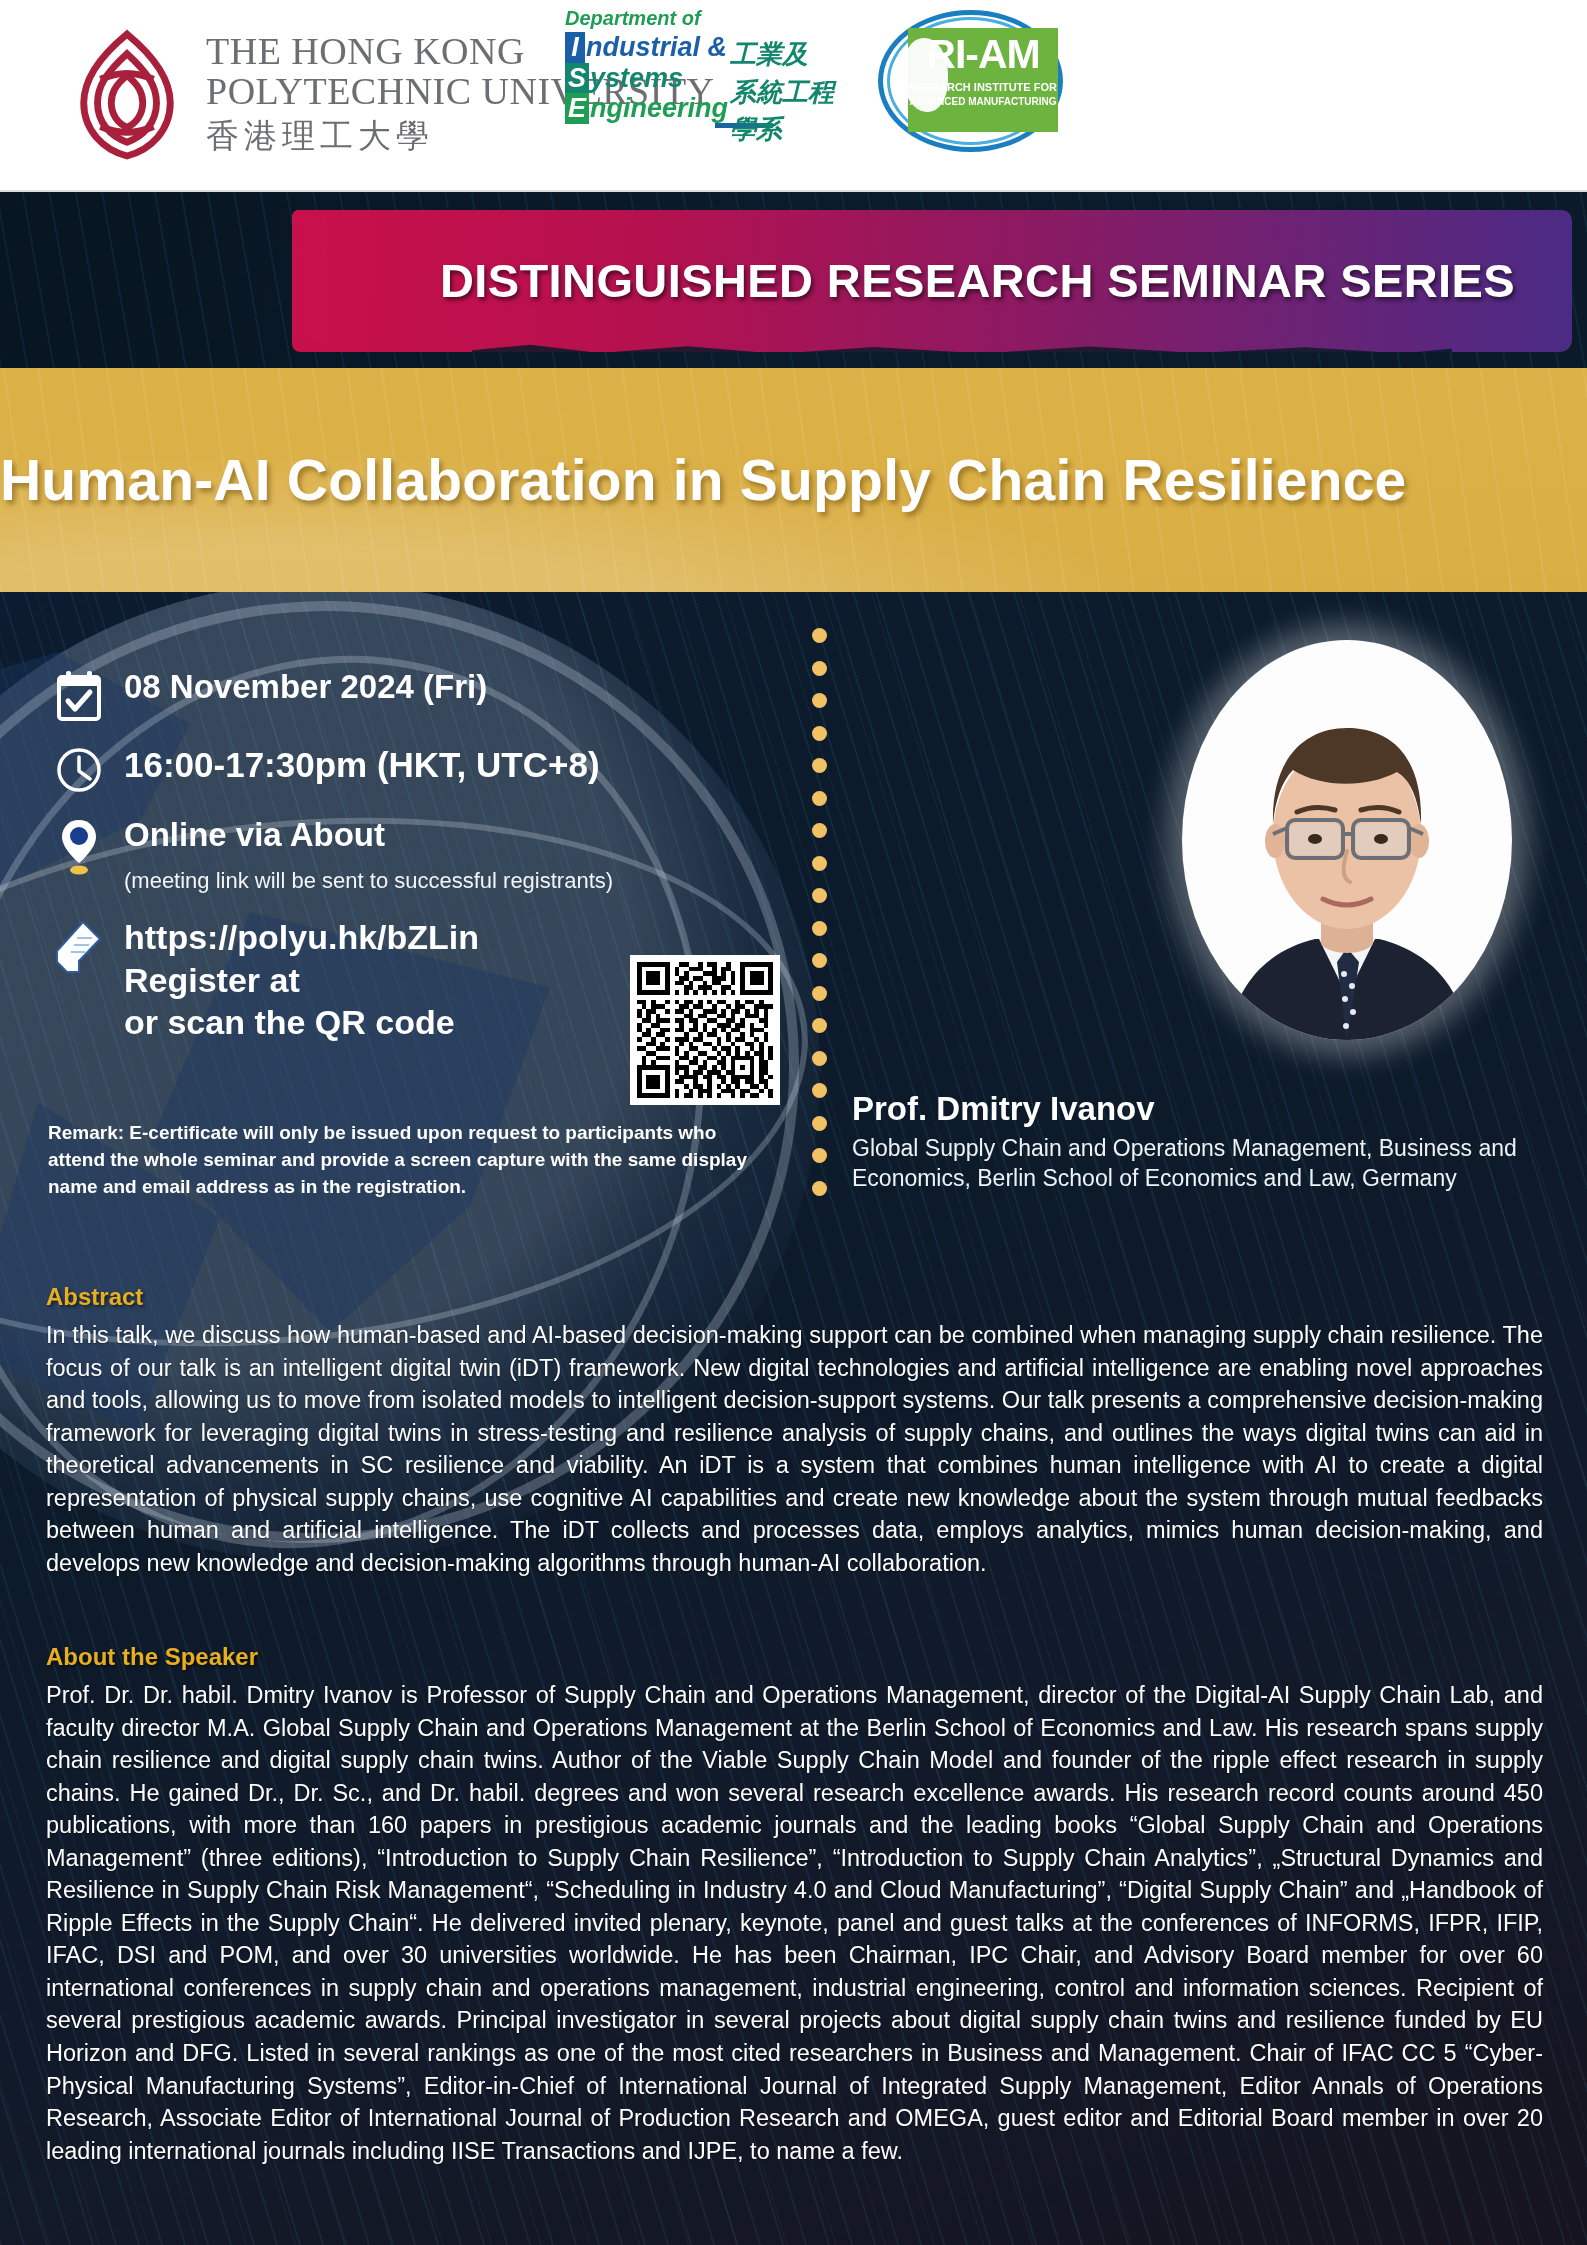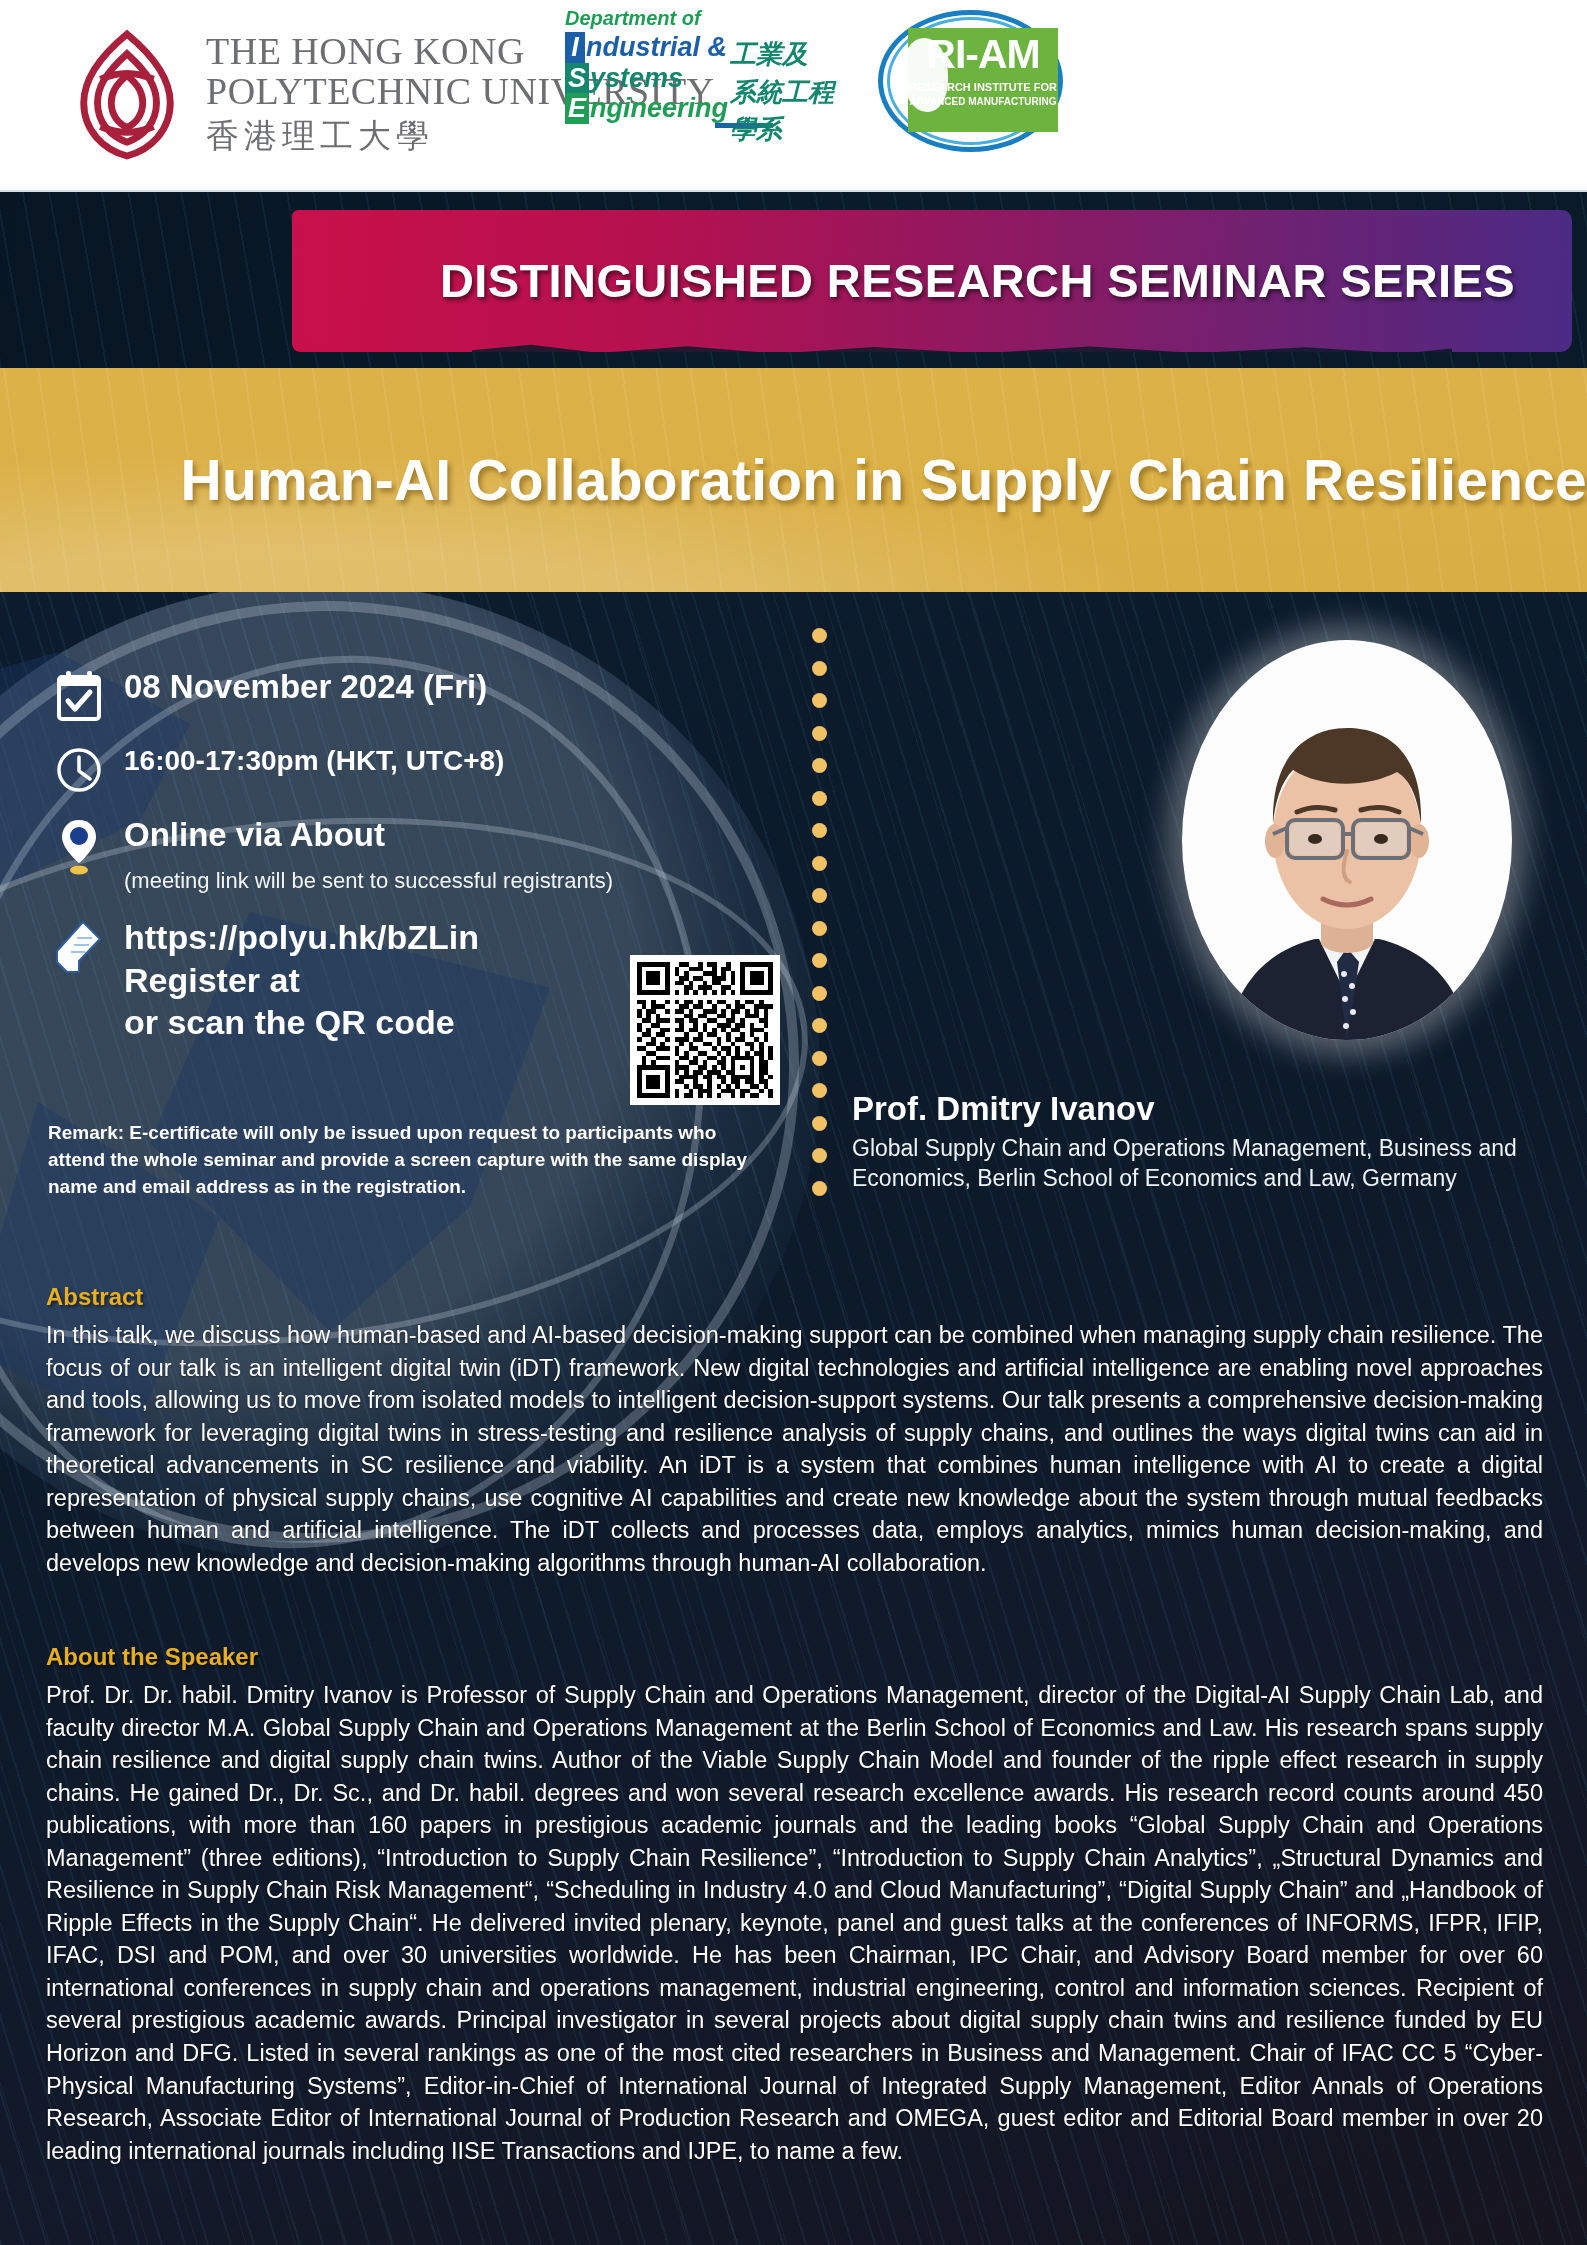--- a/index.html
+++ b/index.html
@@ -102,21 +102,21 @@
     white-space:nowrap;
   }
 
   
   .title-band {
     position:absolute; left:0; top:368px; width:1587px; height:224px;
     background:
       repeating-linear-gradient(82deg, rgba(255,255,255,0.08) 0 2px, rgba(0,0,0,0) 2px 34px),
       radial-gradient(ellipse at 18% 115%, rgba(255,255,255,.20) 0 22%, rgba(255,255,255,0) 48%),
       linear-gradient(180deg,#dcb148 0%, #d9ae45 100%);
-    display:flex; align-items:center; justify-content:flex-end;
+    display:flex; align-items:center; justify-content:flex-start;
     overflow:hidden;
   }
   .title-text {
     font-size:57px; font-weight:bold; color:#ffffff; letter-spacing:.2px;
     text-shadow: 3px 4px 5px rgba(90,60,0,.45);
     text-align:center; white-space:nowrap;
   }
 
   
   .body-bg {
@@ -147,21 +147,21 @@
   .gc1 { left:40px; top:70px; width:330px; height:240px; clip-path:polygon(10% 20%,60% 0,100% 30%,85% 70%,40% 100%,0 60%); }
   .gc2 { left:330px; top:330px; width:400px; height:420px; clip-path:polygon(25% 0,100% 18%,80% 70%,45% 100%,0 55%); }
   .gc3 { left:120px; top:520px; width:280px; height:330px; clip-path:polygon(35% 0,100% 35%,70% 100%,10% 75%); }
 
   
   .details { position:absolute; left:48px; top:668px; width:720px; }
   .drow { display:flex; align-items:flex-start; margin-bottom:22px; }
   .dicon { width:62px; flex:0 0 62px; display:flex; justify-content:center; padding-top:2px; }
   .dtext { flex:1; padding-left:14px; }
   .dline1 { font-size:33px; font-weight:bold; color:#ffffff; line-height:1.18; }
-  .dline1.big { font-size:28px; }
+  .dline1.big { font-size:35px; }
   .dsub { font-size:22px; color:#f2f5f8; line-height:1.2; margin-top:13px; }
 
   .reg-row { display:flex; align-items:flex-start; margin-top:4px; }
   .reg-text { font-size:34px; font-weight:bold; color:#ffffff; line-height:1.25; padding-left:14px; }
   .qr {
     position:absolute; left:630px; top:955px; width:150px; height:150px;
     background:#fff; padding:7px;
   }
   .qr svg { display:block; }
 

